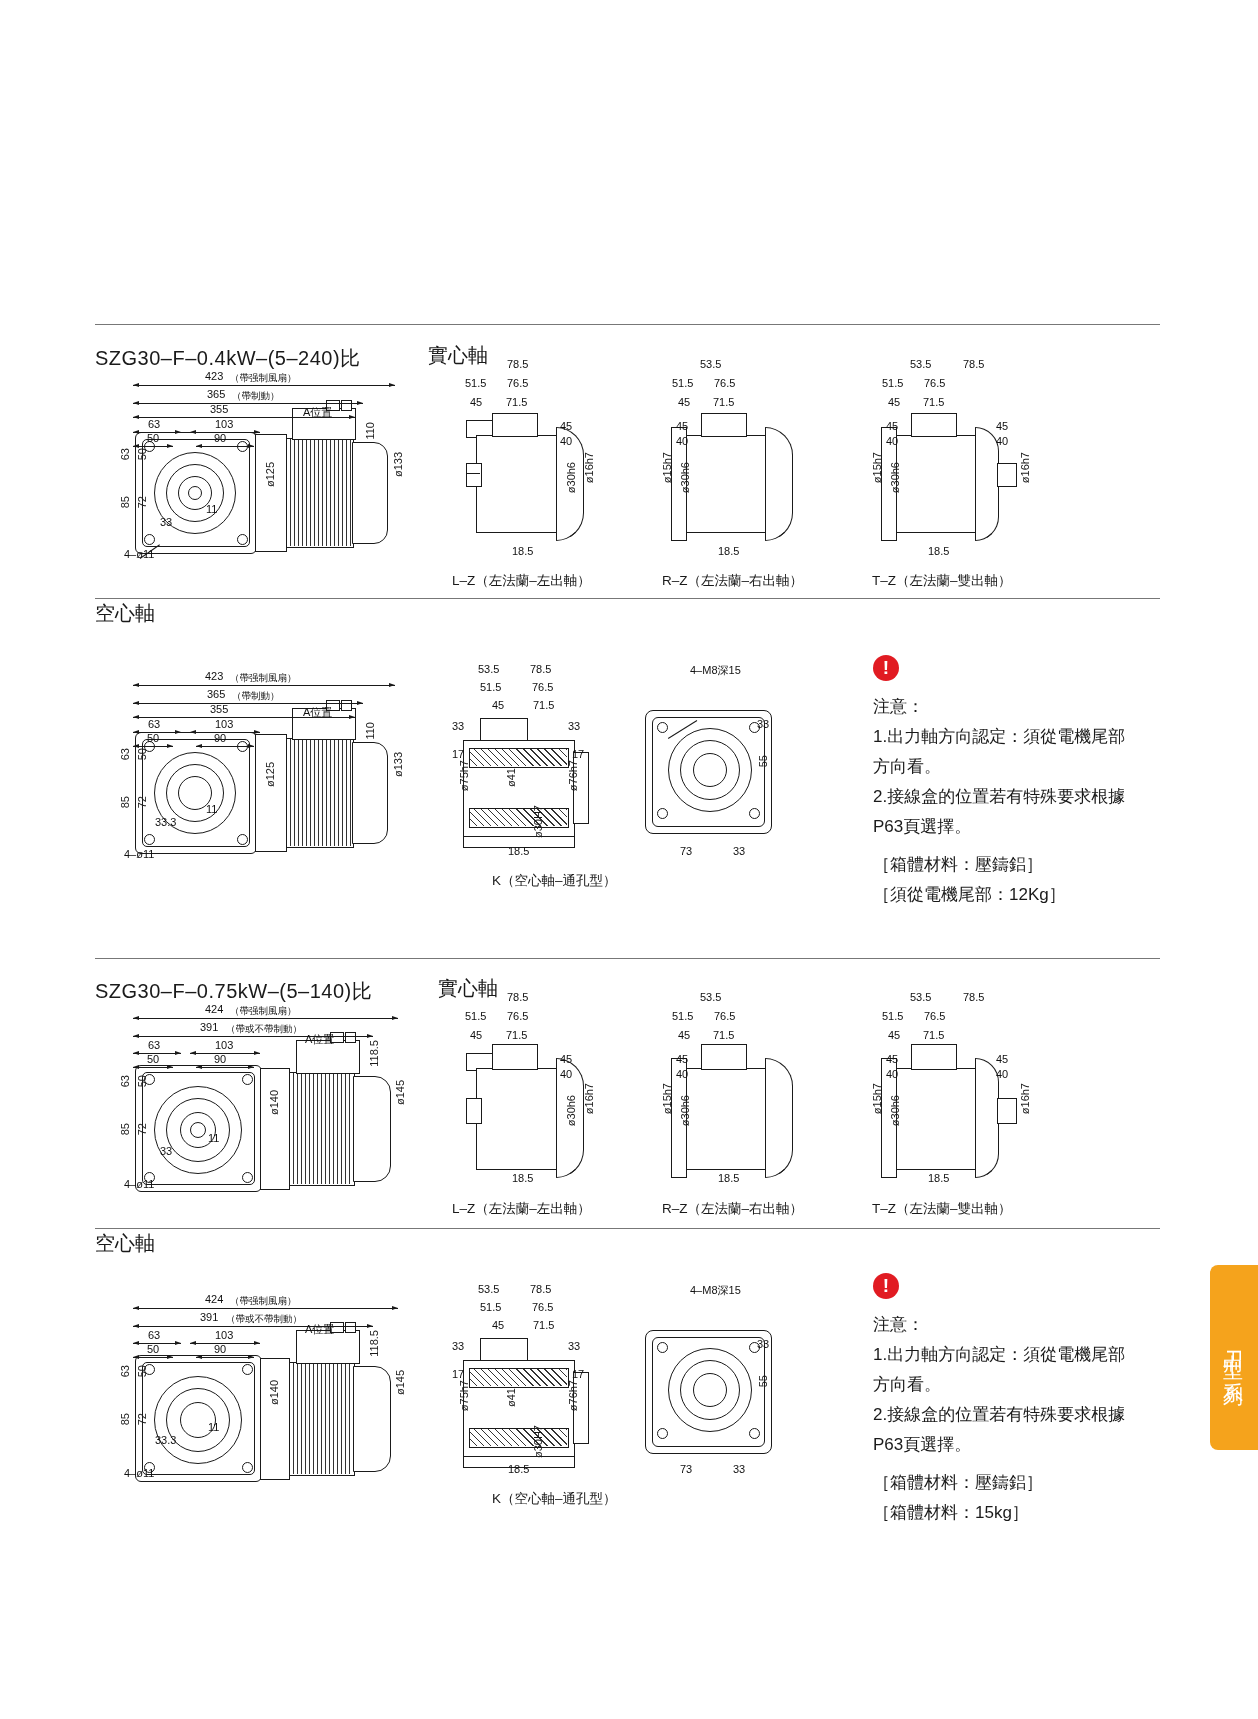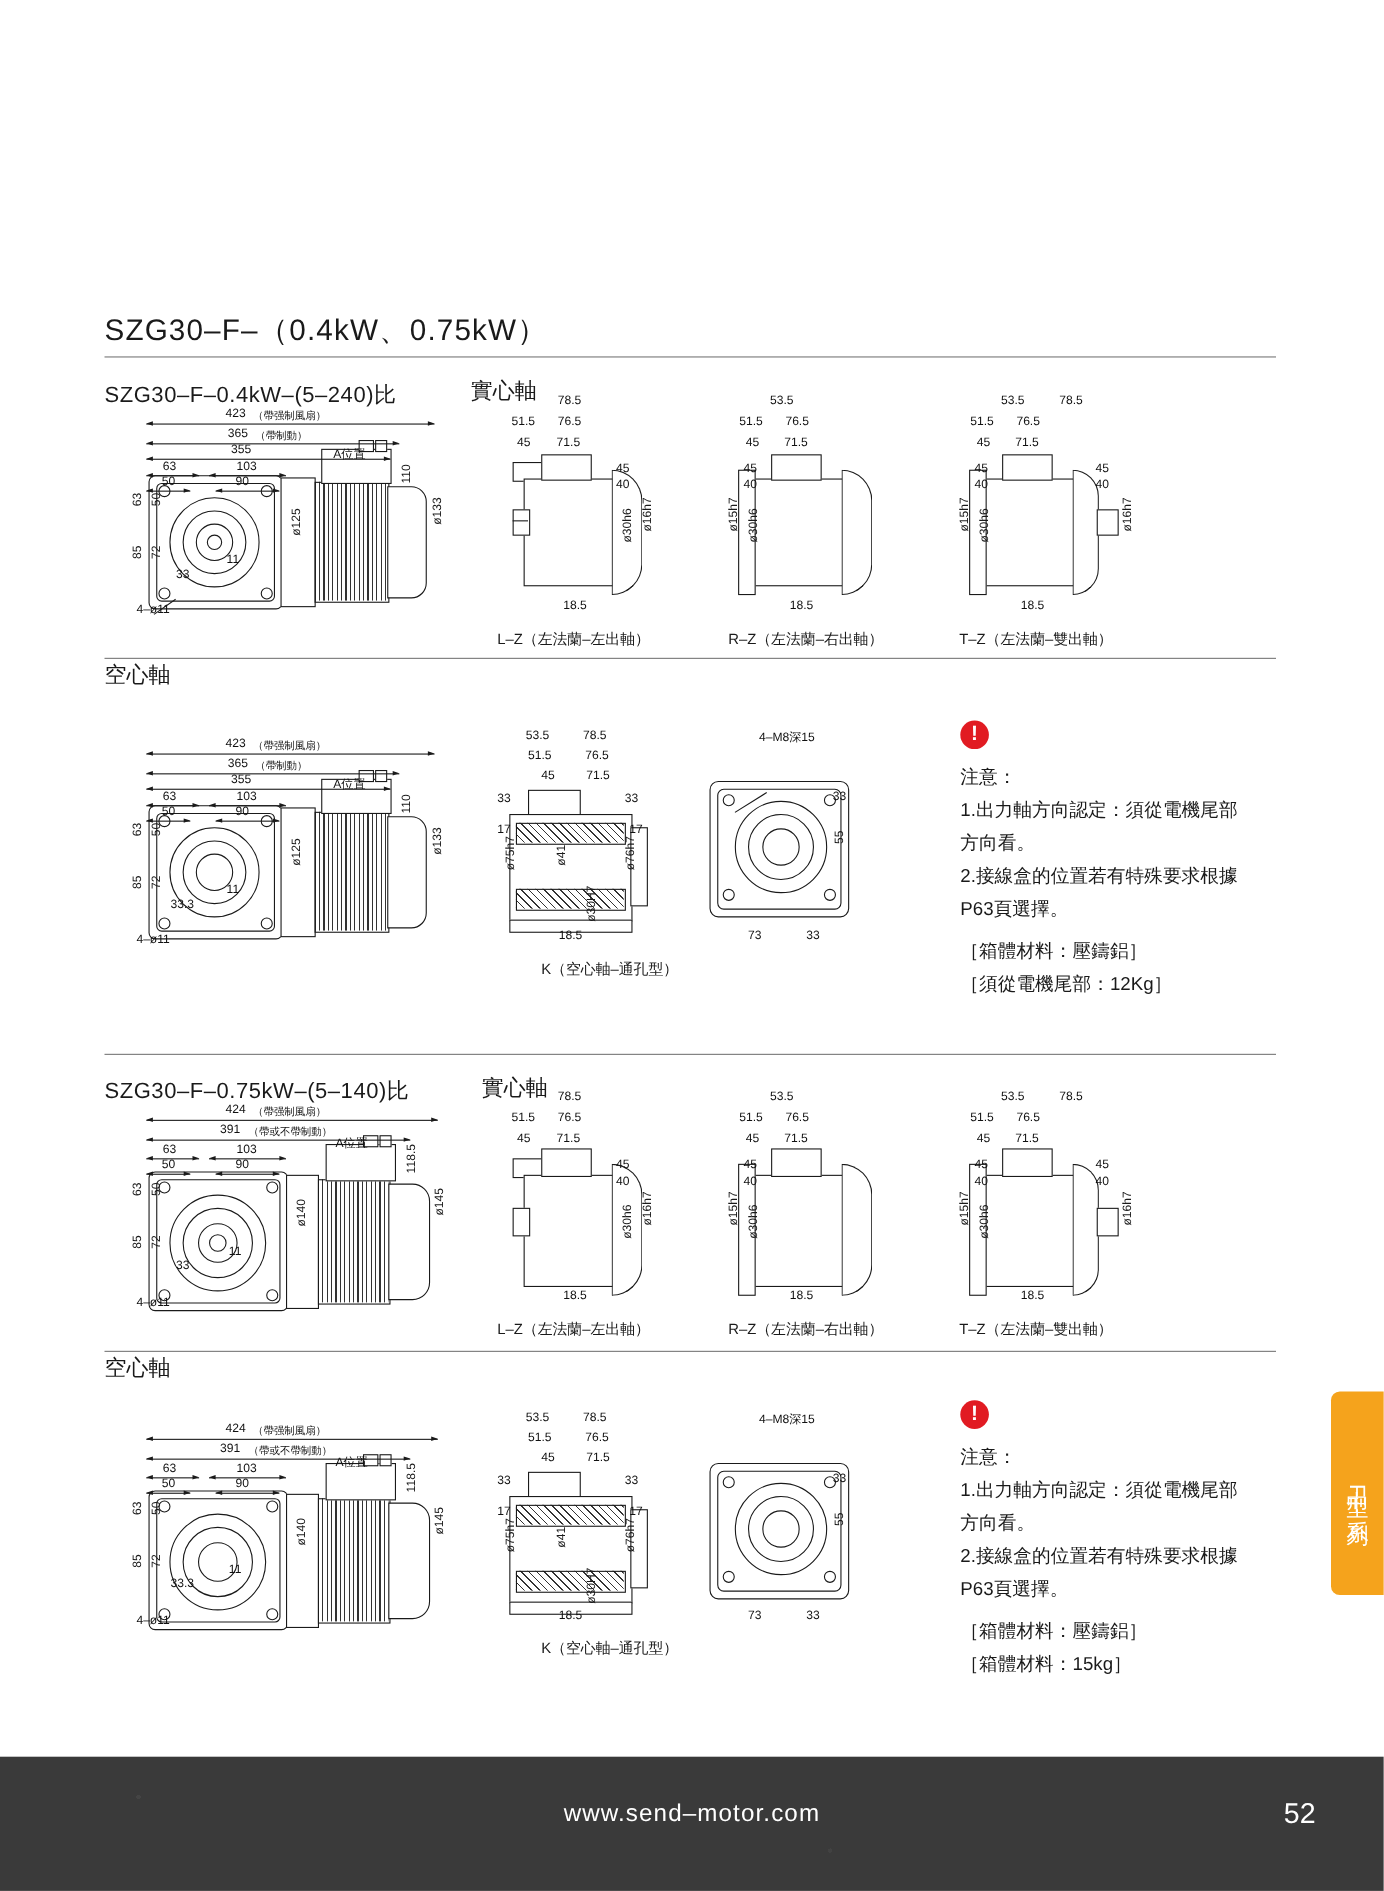--- a/index.html
+++ b/index.html
@@ -73,21 +73,20 @@
                      radial-gradient(circle at 60% 70%, rgba(255,255,255,.04) 0 2px, transparent 2px);}
   .footer .url{position:absolute;left:0;right:0;top:38px;text-align:center;color:#fff;font-size:22px;letter-spacing:1px;}
   .footer .pg{position:absolute;right:62px;top:36px;color:#fff;font-size:26px;}
 </style>
 </head>
 <body>
 
 <div class="page">
 
 
-  <div class="big-title">SZG30–F–（0.4kW、0.75kW）</div>
   <div class="rule" style="left:95px;top:324px;width:1065px;"></div>
 
   <div class="sub-title" style="left:95px;top:345px;">SZG30–F–0.4kW–(5–240)比</div>
   <div class="sec-label" style="left:428px;top:342px;">實心軸</div>
 
   <div class="dwg" style="left:120px;top:372px;width:330px;height:215px;">
 
     <div class="box" style="left:15px;top:60px;width:120px;height:120px;border-radius:6px;"></div>
     <div class="box thin" style="left:22px;top:67px;width:106px;height:106px;border-radius:5px;"></div>
     <div class="circ" style="left:34px;top:80px;width:80px;height:80px;"></div>
@@ -513,18 +512,14 @@
     <div>2.接線盒的位置若有特殊要求根據</div>
     <div>  P63頁選擇。</div>
     <div style="margin-top:8px;">［箱體材料：壓鑄鋁］</div>
     <div>［箱體材料：15kg］</div>
   </div>
 
   <div class="side-tab">
     <span>中型F系列</span>
   </div>
 
-  <div class="footer">
-    <div class="url">www.send–motor.com</div>
-    <div class="pg">52</div>
-  </div>
 
 </div>
 
 </body></html>

